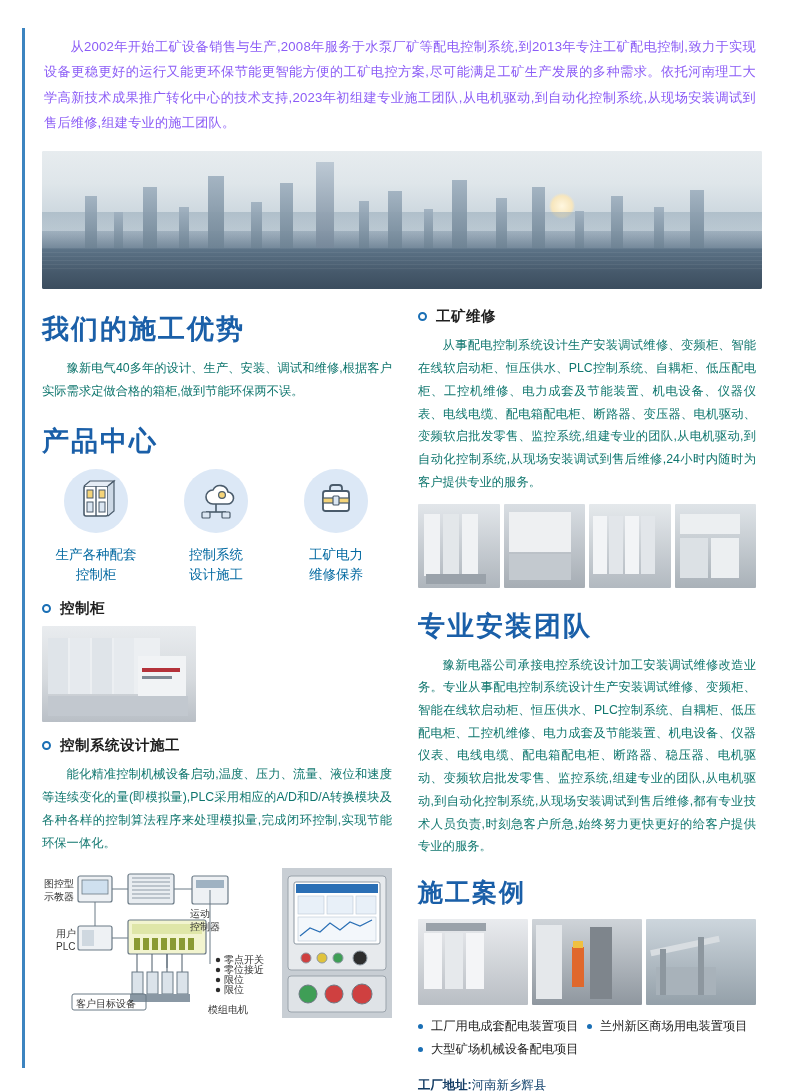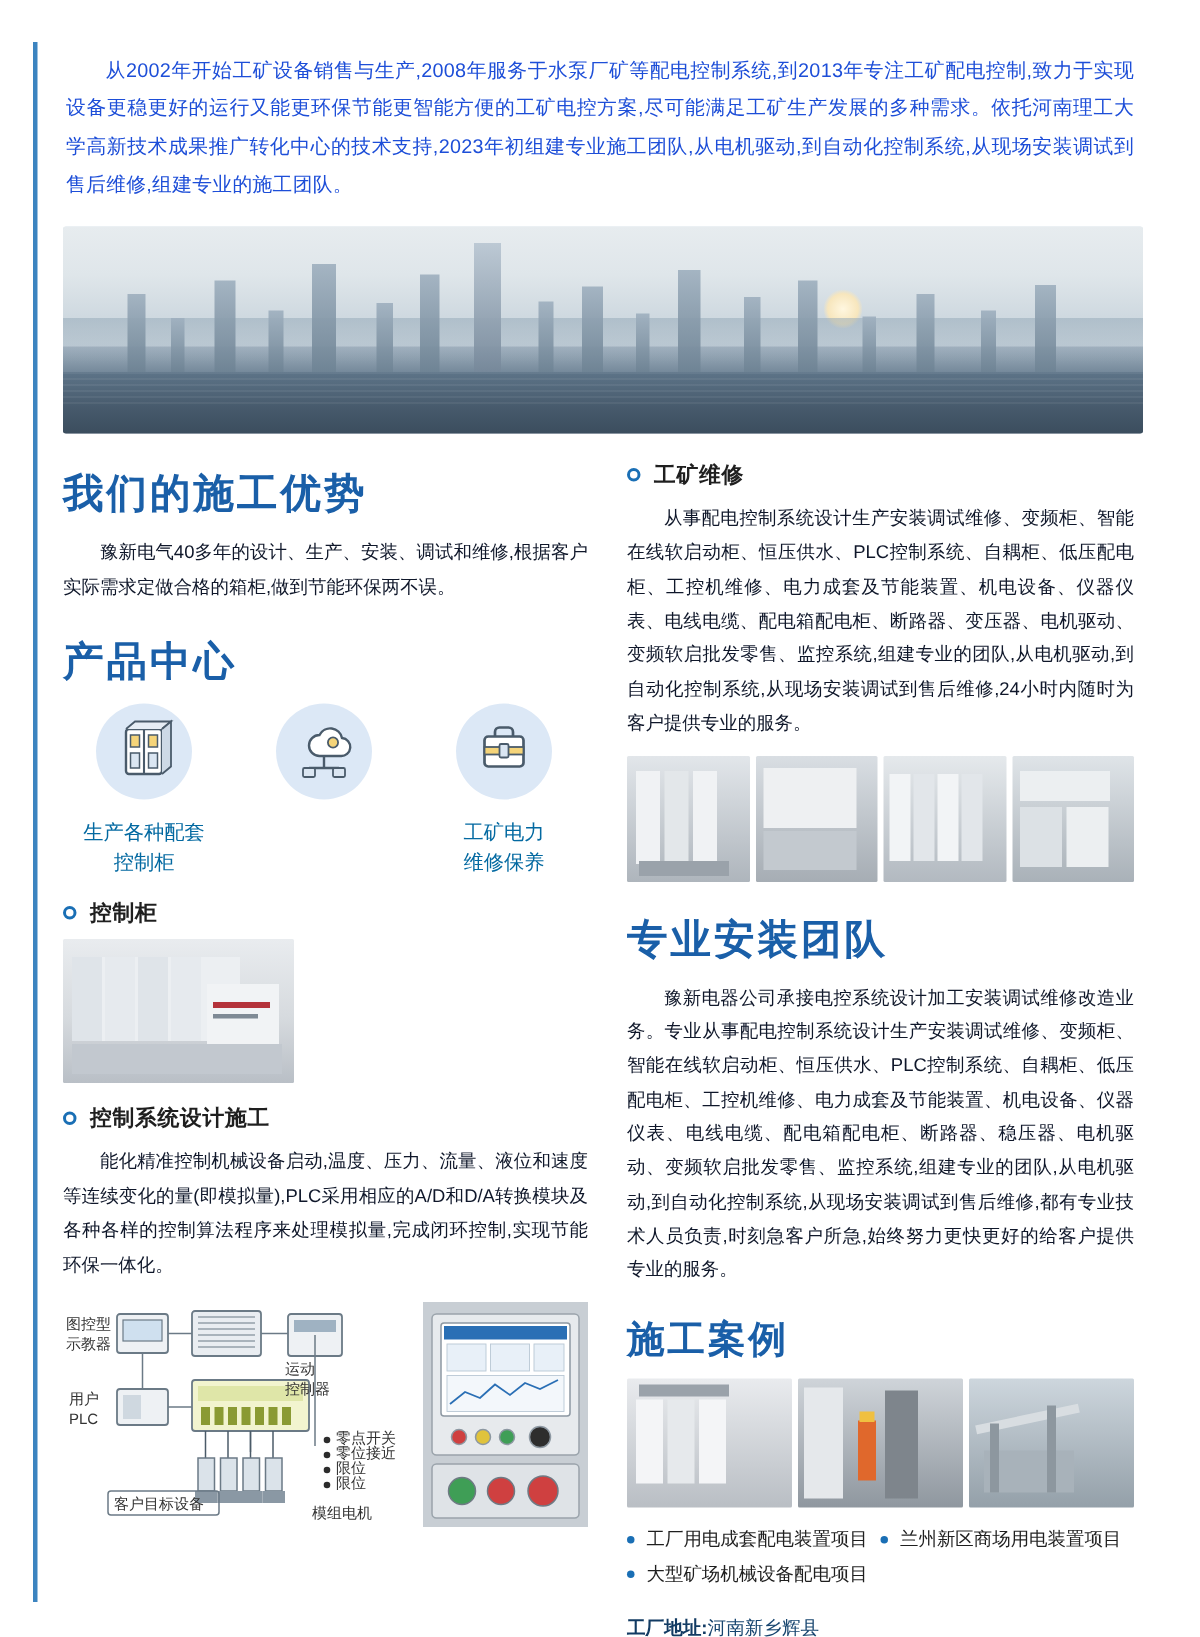--- a/index.html
+++ b/index.html
@@ -25,21 +25,21 @@
     width: 3px; height: 1040px;
     background: #1a6fb5;
     opacity: .85;
   }
   .intro {
     font-size: 13.2px;
     line-height: 1.92;
     text-align: justify;
     letter-spacing: .2px;
     text-indent: 2em;
-    color: #1d4ed8;
+    color: #8b5cf6;
     margin: 0 6px 0 2px;
   }
   .hero {
     margin: 16px 0 0 0;
     height: 138px;
     border-radius: 2px;
     position: relative;
     overflow: hidden;
     background: linear-gradient(180deg,#d9e3ea 0%, #cfd9e2 28%, #b7c4d0 52%, #6f8496 72%, #46586b 100%);
   }
@@ -84,21 +84,21 @@
     font-size: 27px;
     letter-spacing: 2px;
     margin: 4px 0 10px 0;
   }
   h2.big.small { font-size: 25px; }
   .para {
     font-size: 12.3px;
     line-height: 1.85;
     text-align: justify;
     text-indent: 2em;
-    color: #0f172a;
+    color: #0f766e;
     margin: 0;
   }
   .bullet-head {
     display:flex; align-items:center; gap:9px;
     margin: 14px 0 8px 0;
   }
   .bullet-dot {
     width: 9px; height: 9px; border-radius:50%;
     border: 2px solid #1a6fb5;
     background: #fff;
@@ -248,20 +248,24 @@
         <div class="prod-item">
           <div class="prod-circle">
             <svg width="64" height="64" viewBox="0 0 64 64" aria-hidden="true">
               <path d="M22 28a7 7 0 0 1 7-7 8 8 0 0 1 15 2 6 6 0 0 1-1 12H29a7 7 0 0 1-7-7z" fill="#ffffff" stroke="#4a5b6b" stroke-width="1.6"></path>
               <circle cx="38" cy="26" r="3.4" fill="#f5d479" stroke="#4a5b6b" stroke-width="1.2"></circle>
               <line x1="32" y1="35" x2="32" y2="43" stroke="#4a5b6b" stroke-width="1.6"></line>
               <line x1="22" y1="43" x2="42" y2="43" stroke="#4a5b6b" stroke-width="1.6"></line>
               <rect x="18" y="43" width="8" height="6" rx="1" fill="#dbe6f2" stroke="#4a5b6b" stroke-width="1.2"></rect>
               <rect x="38" y="43" width="8" height="6" rx="1" fill="#dbe6f2" stroke="#4a5b6b" stroke-width="1.2"></rect>
             </svg>
+          </div>
+          <div class="prod-label">
+            <span>控制系统</span><br>
+            <span>设计施工</span>
           </div>
         </div>
 
         <div class="prod-item">
           <div class="prod-circle">
             <svg width="64" height="64" viewBox="0 0 64 64" aria-hidden="true">
               <path d="M26 22v-3a3 3 0 0 1 3-3h6a3 3 0 0 1 3 3v3" fill="none" stroke="#4a5b6b" stroke-width="1.8"></path>
               <rect x="19" y="22" width="26" height="20" rx="2.5" fill="#ffffff" stroke="#4a5b6b" stroke-width="1.8"></rect>
               <rect x="19" y="29" width="26" height="5" fill="#f5d479" stroke="#4a5b6b" stroke-width="1.2"></rect>
               <rect x="29" y="27" width="6" height="9" rx="1" fill="#dbe6f2" stroke="#4a5b6b" stroke-width="1.2"></rect>
@@ -358,21 +362,21 @@
               <circle cx="176" cy="112" r="2.2"></circle>
                 <circle cx="176" cy="122" r="2.2"></circle>
             </g>
           </svg>
           <div class="tiny-label" style="left:2px;top:10px">
             <span>图控型</span><br><span>示教器</span>
           </div>
           <div class="tiny-label" style="left:148px;top:40px">
             <span>运动</span><br><span>控制器</span>
           </div>
-          <div class="tiny-label" style="left:4px;top:60px">
+          <div class="tiny-label" style="left:14px;top:60px">
             <span>用户</span><br><span>PLC</span>
           </div>
           <div class="tiny-label" style="left:34px;top:130px">
             <span>客户目标设备</span>
           </div>
           <div class="tiny-label" style="left:182px;top:86px">
             <span>零点开关</span>
           </div>
           <div class="tiny-label" style="left:182px;top:96px">
             <span>零位接近</span>

